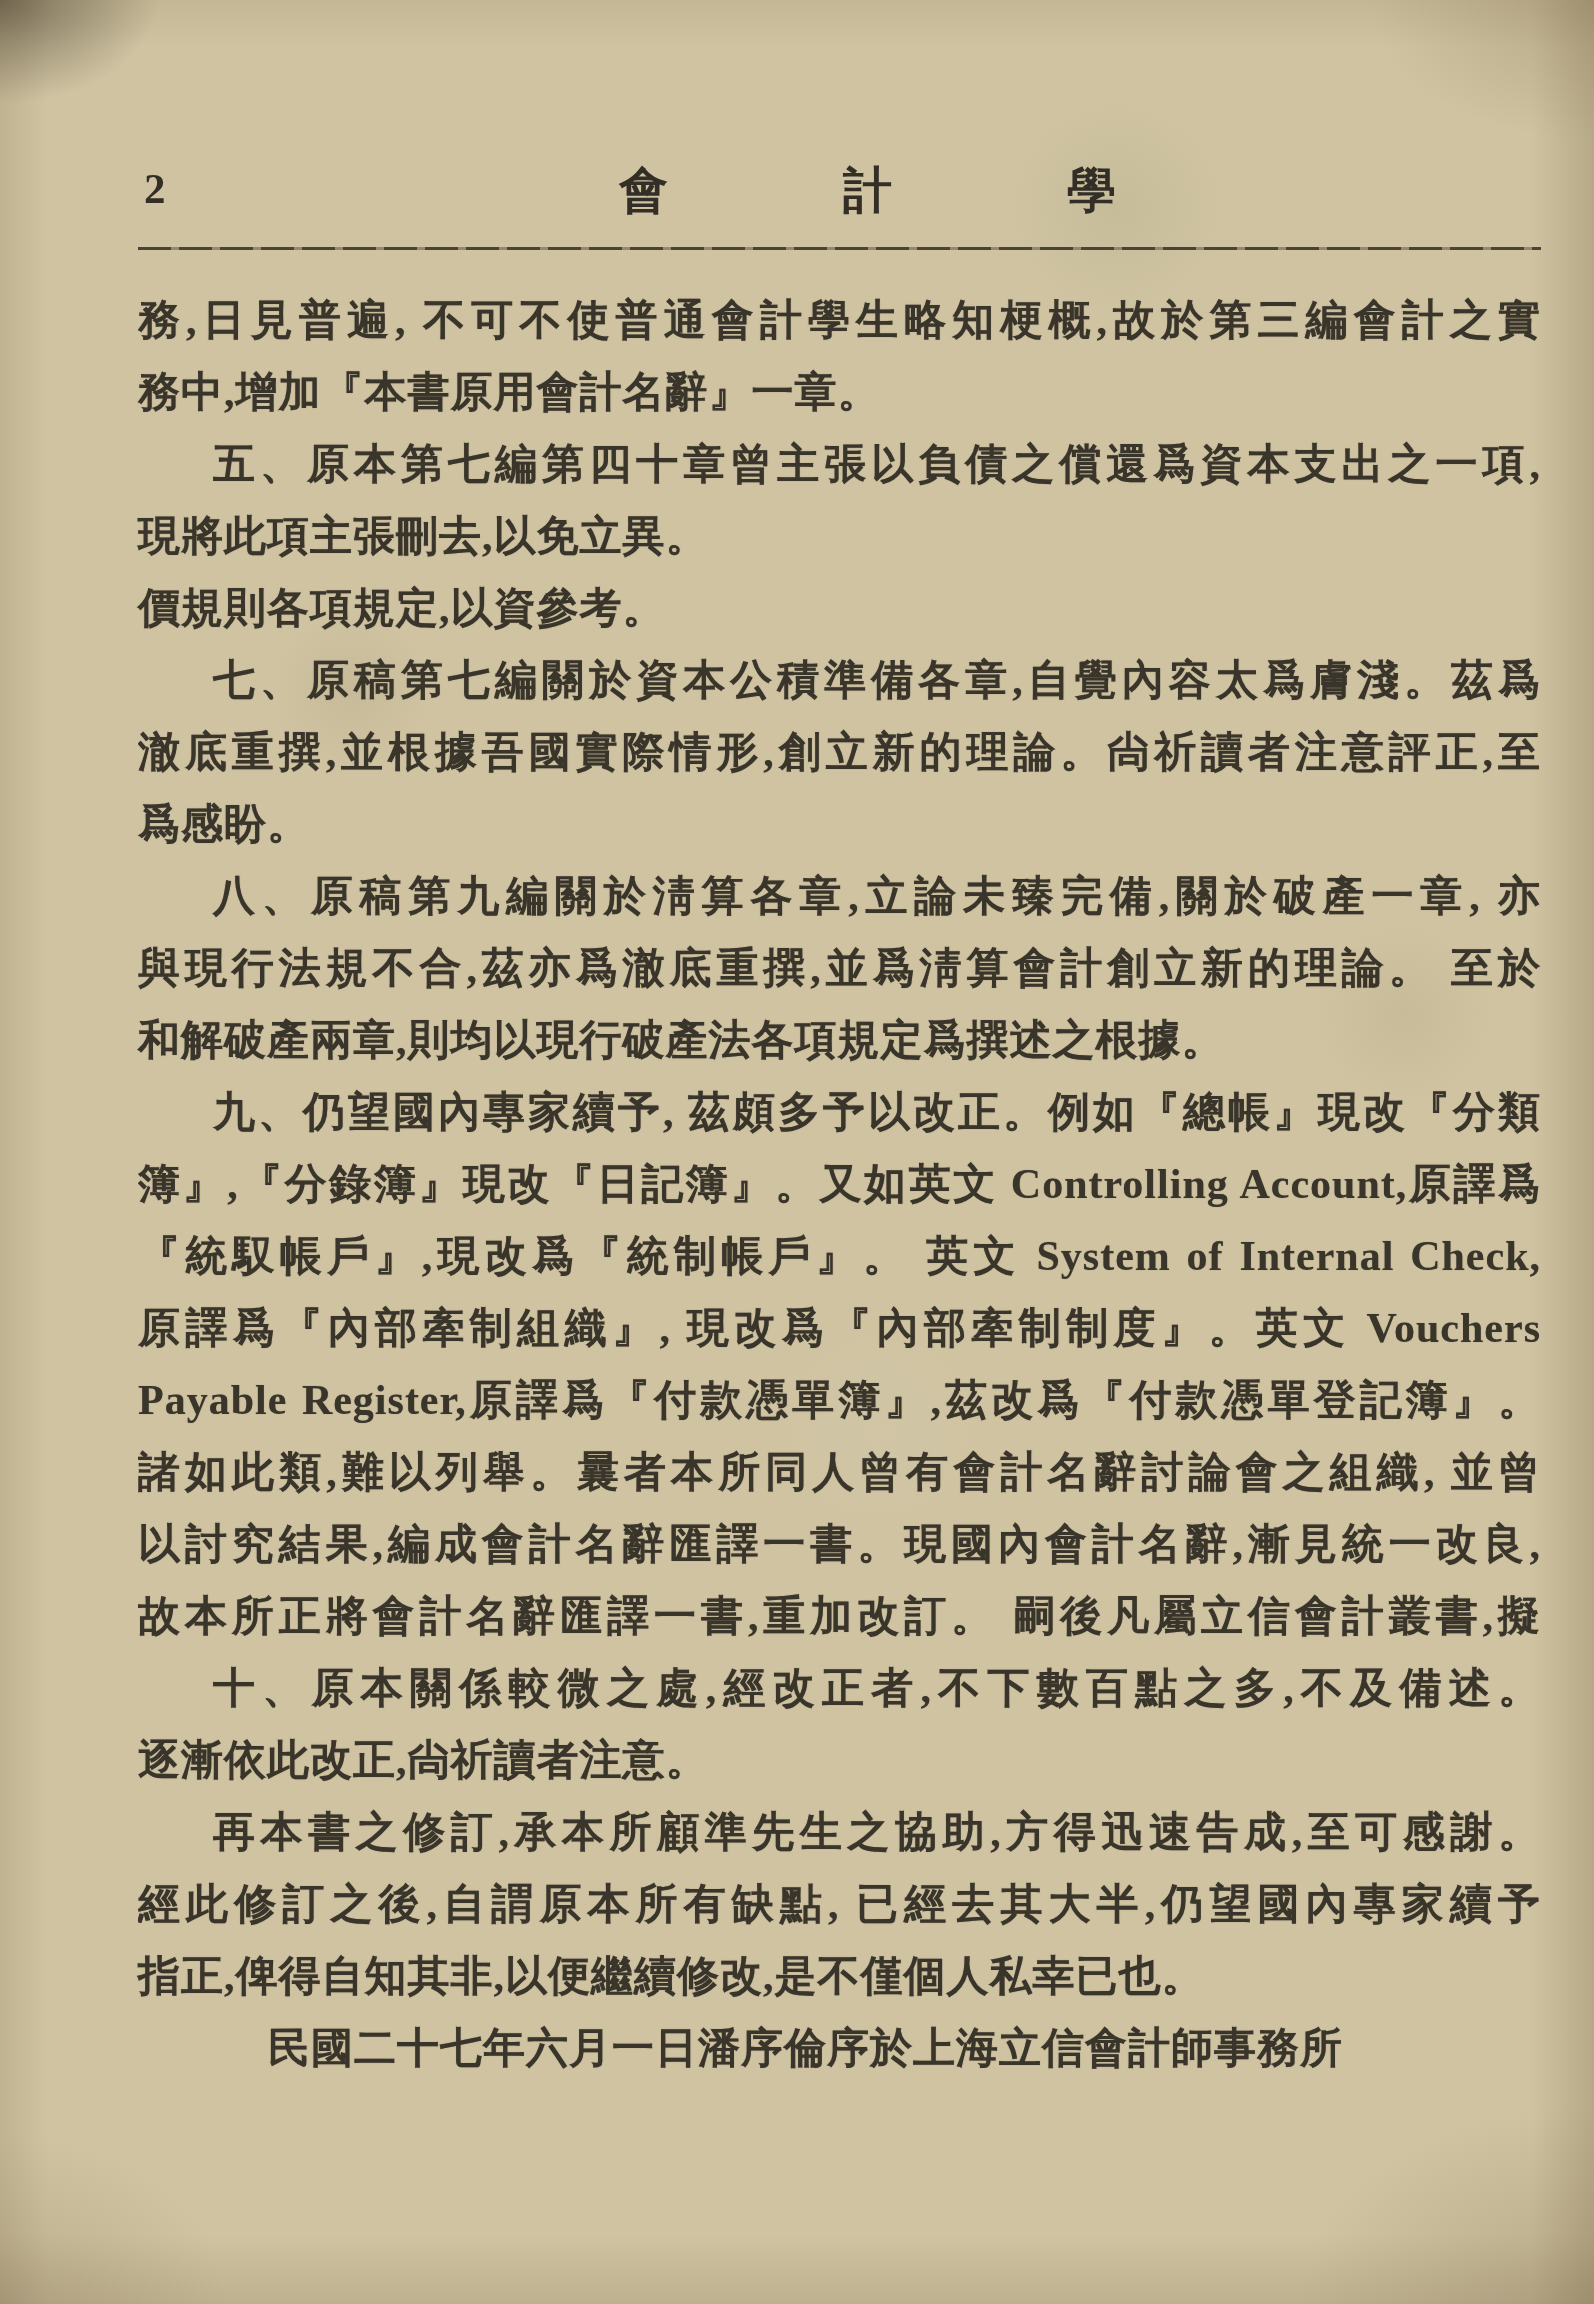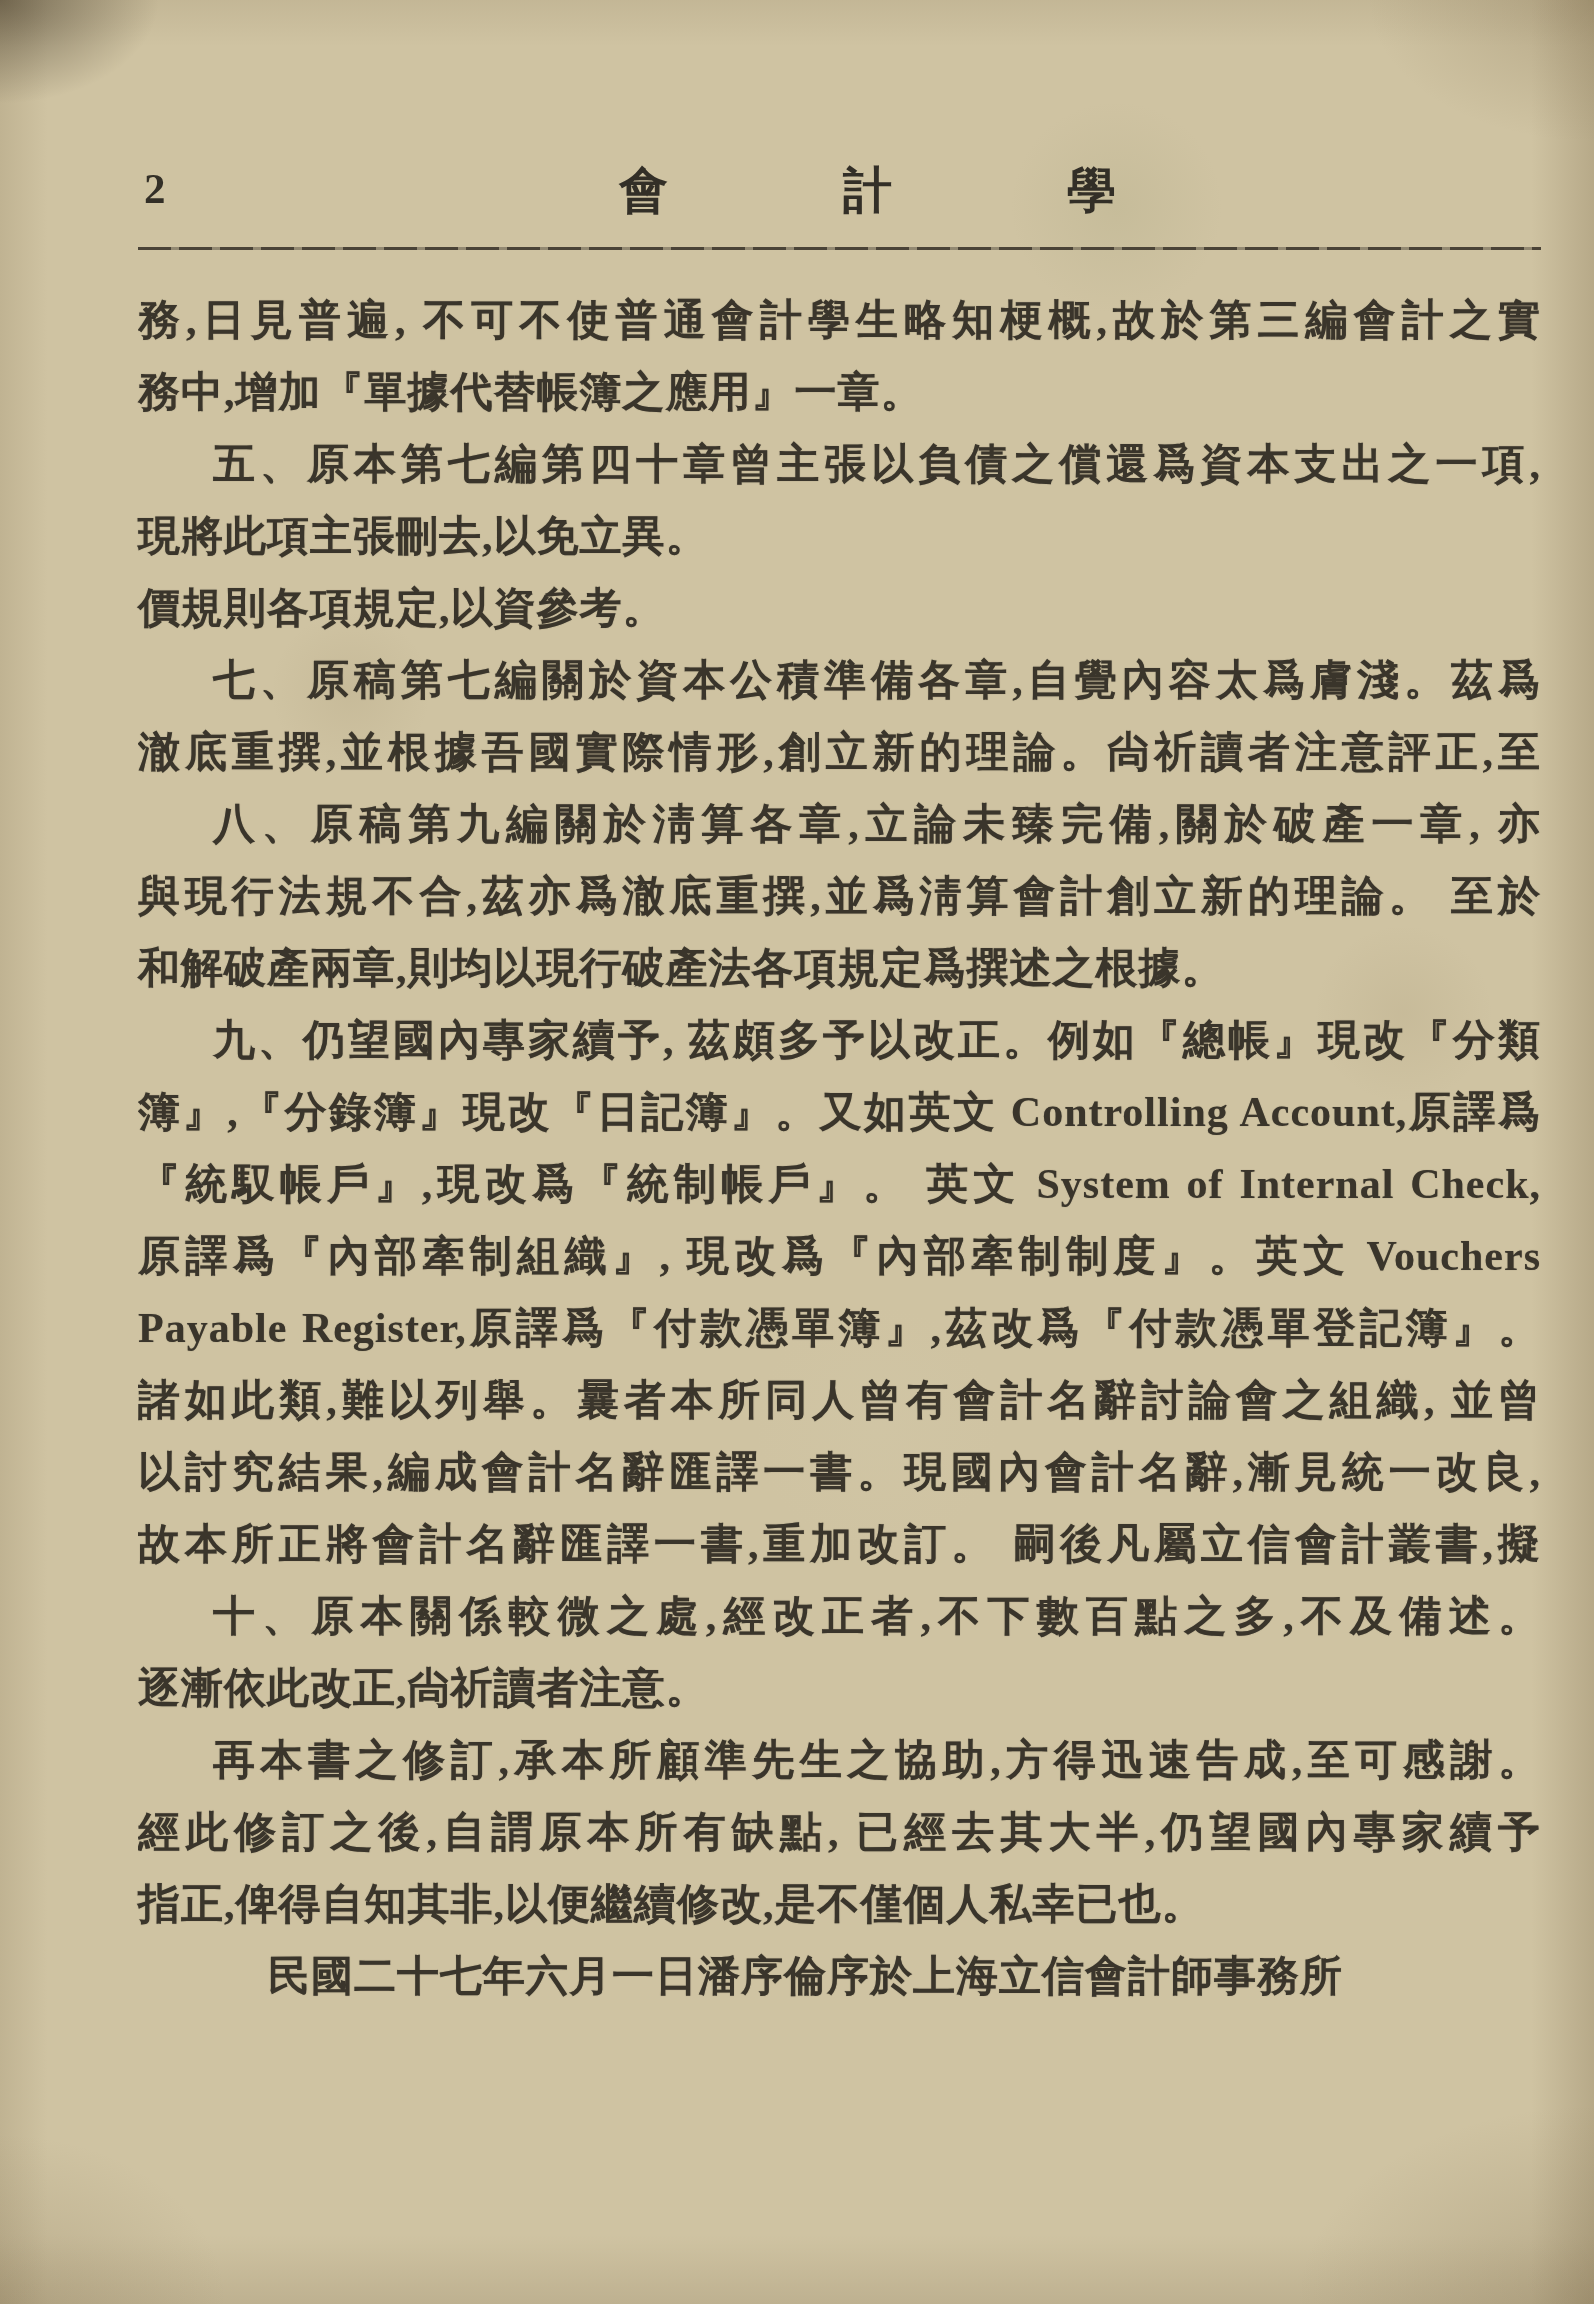--- a/index.html
+++ b/index.html
@@ -73,26 +73,27 @@
   <div class="header-title">
     <span>會</span>
     <span>計</span>
     <span>學</span>
   </div>
 
   <div class="header-rule"></div>
 
   <div class="body-text">
       <div class="line ind-flush fill">務,日見普遍, 不可不使普通會計學生略知梗概,故於第三編會計之實</div>
-      <div class="line ind-flush">務中,增加『單據代替帳簿之應用』一章。</div>
+      <div class="line ind-flush">務中,增加『本書原用會計名辭』一章。</div>
       <div class="line ind-para fill">五、原本第七編第四十章曾主張以負債之償還爲資本支出之一項,</div>
       <div class="line ind-flush">現將此項主張刪去,以免立異。</div>
       <div class="line ind-flush">價規則各項規定,以資參考。</div>
       <div class="line ind-para fill">七、原稿第七編關於資本公積準備各章,自覺內容太爲膚淺。茲爲</div>
       <div class="line ind-flush fill">澈底重撰,並根據吾國實際情形,創立新的理論。尙祈讀者注意評正,至</div>
+      <div class="line ind-flush">爲感盼。</div>
       <div class="line ind-para fill">八、原稿第九編關於淸算各章,立論未臻完備,關於破產一章, 亦</div>
       <div class="line ind-flush fill">與現行法規不合,茲亦爲澈底重撰,並爲淸算會計創立新的理論。 至於</div>
       <div class="line ind-flush">和解破產兩章,則均以現行破產法各項規定爲撰述之根據。</div>
       <div class="line ind-para fill">九、仍望國內專家續予, 茲頗多予以改正。例如『總帳』現改『分類</div>
       <div class="line ind-flush fill">簿』,『分錄簿』現改『日記簿』。又如英文 Controlling Account,原譯爲</div>
       <div class="line ind-flush fill">『統馭帳戶』,現改爲『統制帳戶』。 英文 System of Internal Check,</div>
       <div class="line ind-flush fill">原譯爲『內部牽制組織』, 現改爲『內部牽制制度』。英文 Vouchers</div>
       <div class="line ind-flush fill">Payable Register,原譯爲『付款憑單簿』,茲改爲『付款憑單登記簿』。</div>
       <div class="line ind-flush fill">諸如此類,難以列舉。曩者本所同人曾有會計名辭討論會之組織, 並曾</div>
       <div class="line ind-flush fill">以討究結果,編成會計名辭匯譯一書。現國內會計名辭,漸見統一改良,</div>

